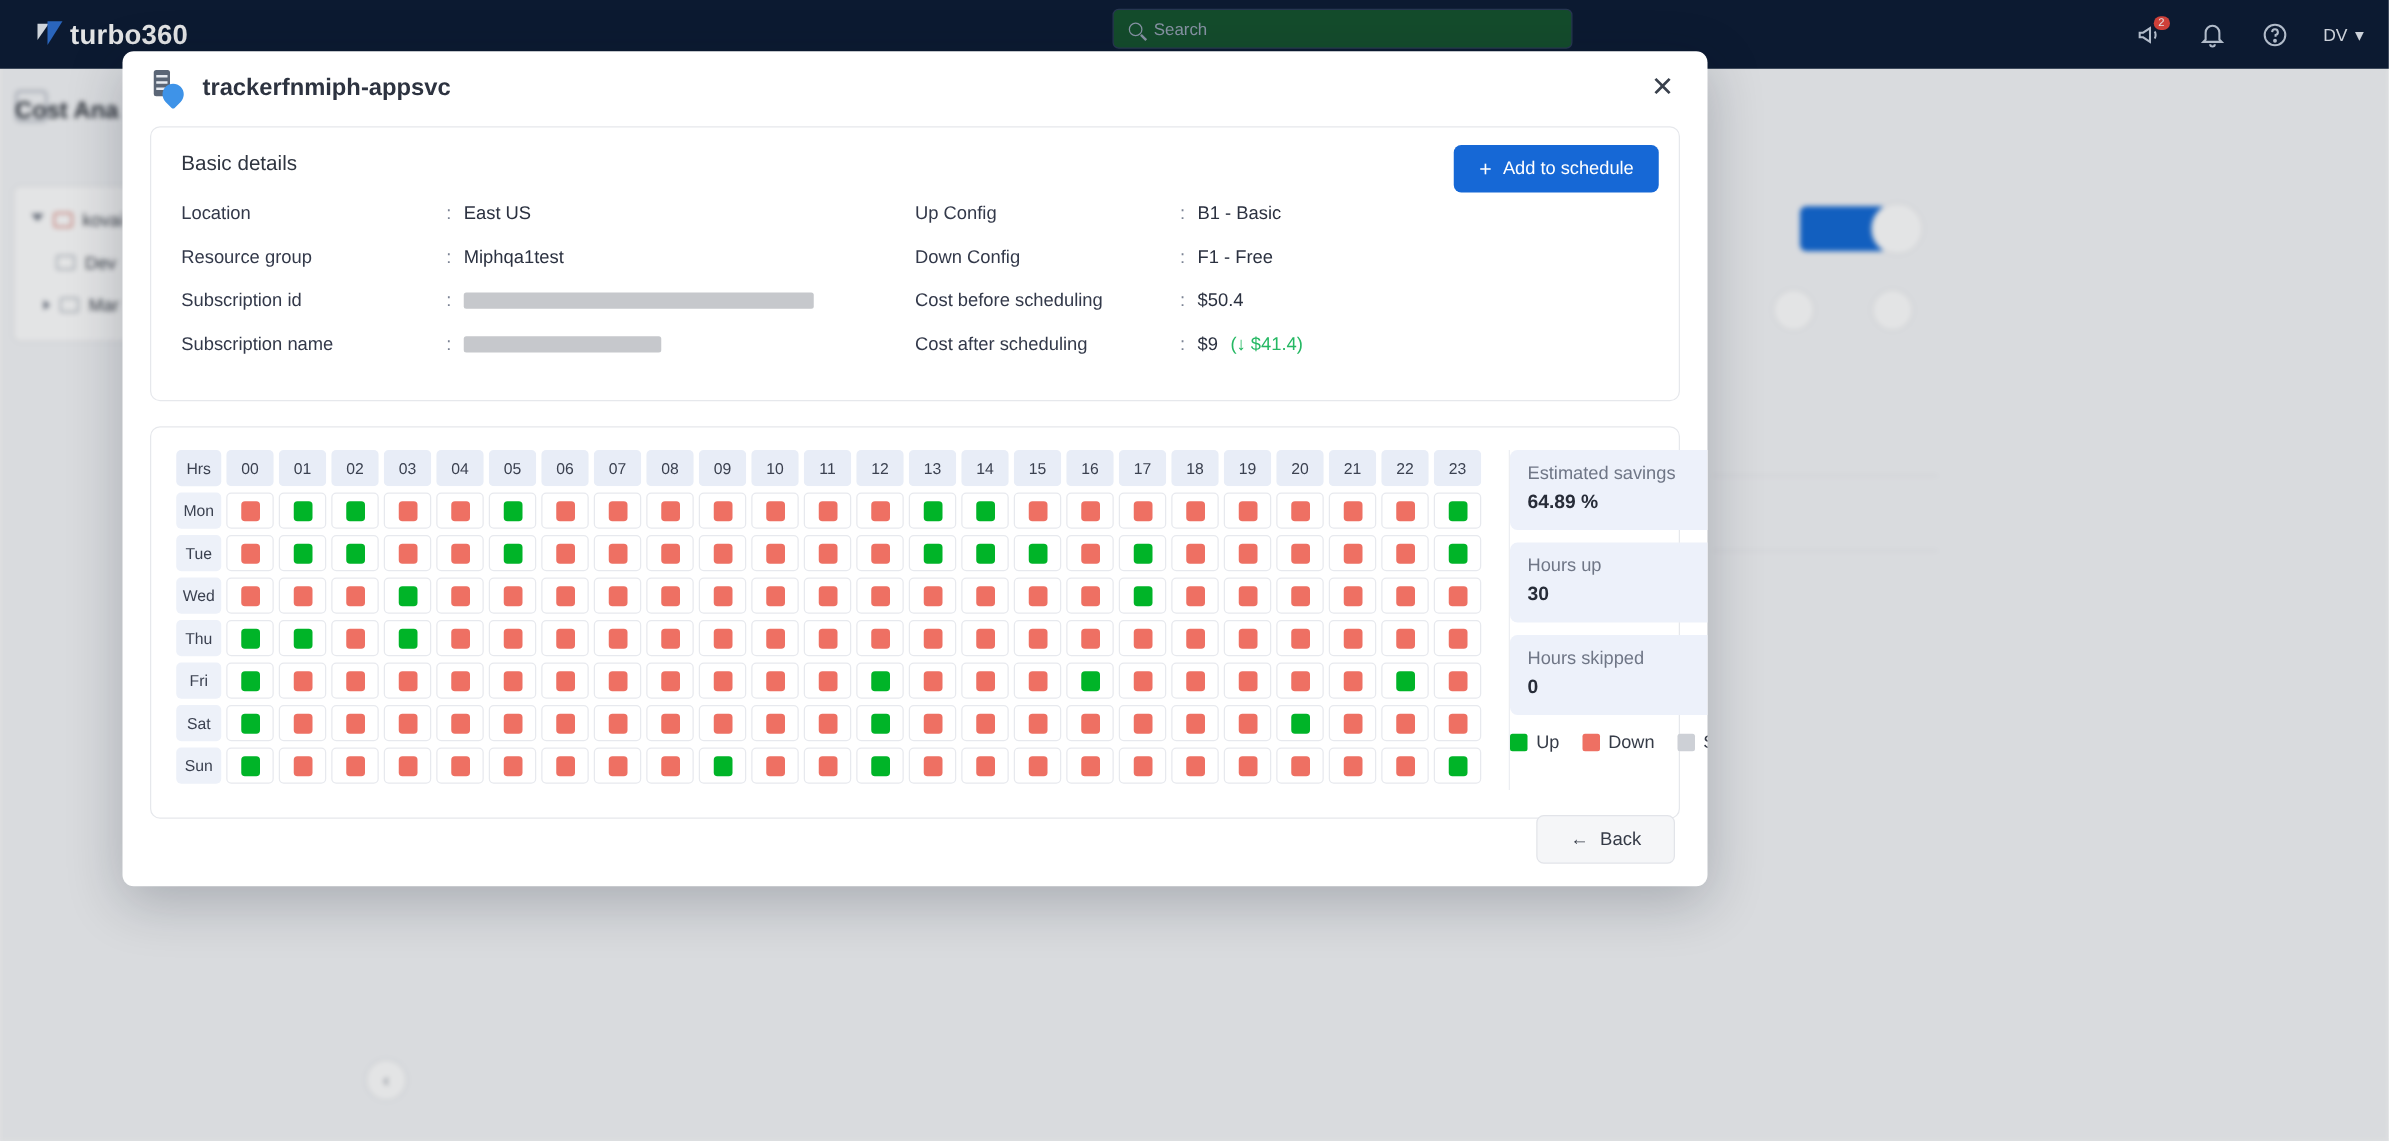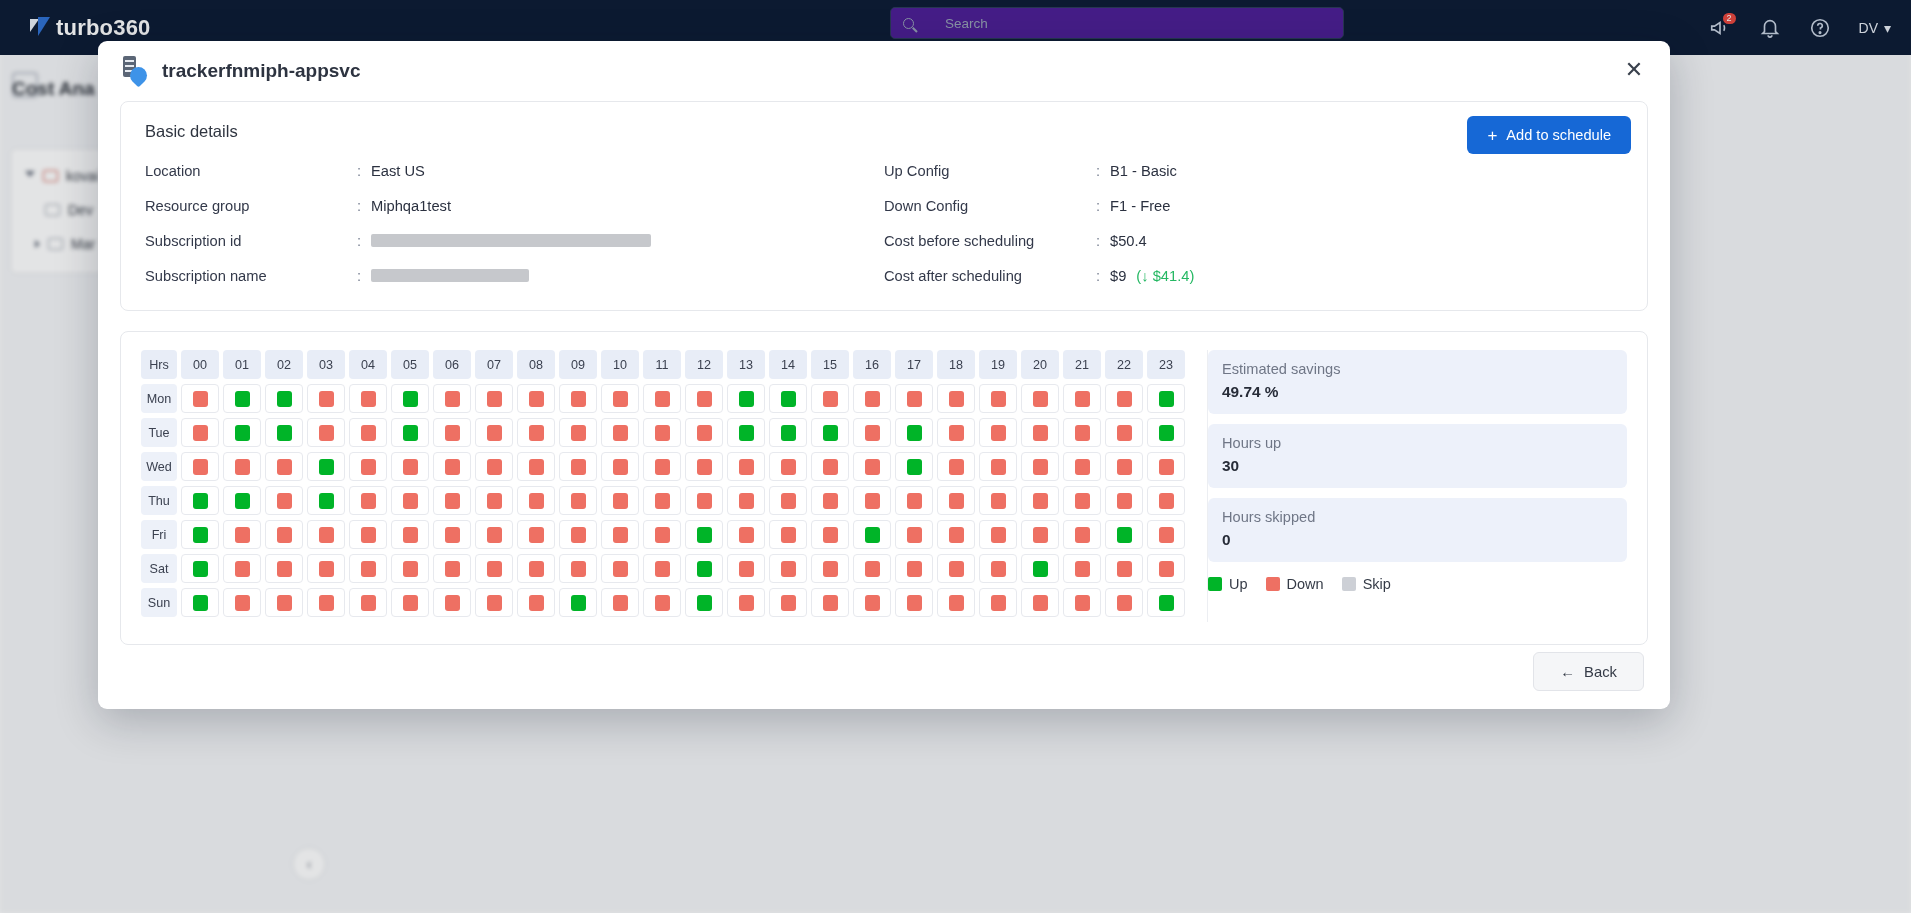--- a/index.html
+++ b/index.html
@@ -36,24 +36,24 @@
     width: 0; height: 0;
     border-left: 12px solid #2d6fd1;
     border-bottom: 19px solid transparent;
   }
   .brand-text {
     color: #ffffff;
     font-size: 22px; font-weight: bold; letter-spacing: .2px;
   }
   .topbar-search {
     position: absolute; left: 890px; top: 7px;
-    width: 454px; height: 32px;
-    background: #4c1d95; border: 1px solid #2a3a57; border-radius: 5px;
+    width: 368px; height: 32px;
+    background: #14532d; border: 1px solid #2a3a57; border-radius: 5px;
     display: flex; align-items: center; padding: 0 12px;
-    color: #97a3b6; font-size: 13.5px; gap: 22px;
+    color: #97a3b6; font-size: 13.5px;
   }
   .topbar-search .mag {
     width: 11px; height: 11px; border: 1.6px solid #97a3b6;
     border-radius: 50%; margin-right: 9px; position: relative;
   }
   .topbar-search .mag::after {
     content: ""; position: absolute; right: -5px; bottom: -3px;
     width: 6px; height: 1.6px; background: #97a3b6;
     transform: rotate(45deg);
   }
@@ -81,21 +81,21 @@
   .bg-caret.down { border-left: 5px solid transparent; border-right: 5px solid transparent; border-top: 6px solid #6b7280; }
   .bg-blue-btn { position: absolute; left: 1440px; top: 165px; width: 70px; height: 36px; background: #1268d4; border-radius: 5px; }
   .bg-circ { position: absolute; width: 42px; height: 42px; border-radius: 50%; background: #fff; border: 1px solid #e2e4e8; }
   .bg-collapse { position: absolute; left: 292px; bottom: 32px; width: 34px; height: 34px; border-radius: 50%; background: #fff; border: 1px solid #dcdfe4; display:flex; align-items:center; justify-content:center; color:#6b7280; font-size: 14px;}
   .bg-rowline { position: absolute; background: #e6e8ec; height: 1px; }
 
   
   #dialog-overlay { position: absolute; inset: 0; background: rgba(26,32,44,.12); }
   #modal {
     position: absolute; left: 98px; top: 41px;
-    width: 1572px; height: 668px;
+    width: 1268px; height: 668px;
     background: #ffffff; border-radius: 9px;
     box-shadow: 0 12px 44px rgba(12,20,36,.24);
     overflow: hidden;
   }
   .modal-header {
     height: 60px; display: flex; align-items: center;
     padding: 0 26px 0 22px; position: relative;
   }
   .svc-icon { width: 28px; height: 30px; position: relative; margin-right: 14px; }
   .svc-icon .rack {
@@ -111,21 +111,21 @@
   }
   .modal-title { font-size: 19px; color: #2d3340; font-weight: 600; }
   .modal-close {
     position: absolute; right: 22px; top: 16px;
     width: 28px; height: 28px; font-size: 22px; line-height: 26px;
     text-align: center; color: #39404c; cursor: pointer;
   }
 
   .details-card {
     margin: 0 22px; border: 1px solid #e6e8ec; border-radius: 8px;
-    padding: 20px 24px 12px; position: relative;
+    padding: 20px 24px 22px; position: relative;
   }
   .details-heading { font-size: 16.5px; color: #2f3540; margin-bottom: 17px; }
   .details-cols { display: flex; }
   .details-col { width: 50%; }
   .detail-row { display: flex; align-items: center; height: 25px; margin-bottom: 10px; font-size: 14.7px; color: #33394a; }
   .detail-label { width: 212px; color: #33394a; }
   .detail-colon { width: 14px; color: #7b8394; }
   .detail-value { color: #2b3140; }
   .redacted { height: 13px; background: #c6c8cc; border-radius: 2px; display:inline-block; }
   .savings-note { color: #25b863; margin-left: 10px; }
@@ -890,21 +890,21 @@
           </div>
           <div class="hm-cell">
             <span class="dot up"></span>
           </div>
         </div>
       </div>
 
     <div class="stats" id="stats-panel">
         <div class="stat-box">
           <div class="stat-label">Estimated savings</div>
-          <div class="stat-value">49.74 %</div>
+          <div class="stat-value">64.89 %</div>
         </div>
         <div class="stat-box">
           <div class="stat-label">Hours up</div>
           <div class="stat-value">30</div>
         </div>
         <div class="stat-box">
           <div class="stat-label">Hours skipped</div>
           <div class="stat-value">0</div>
         </div>
         <div class="legend">

